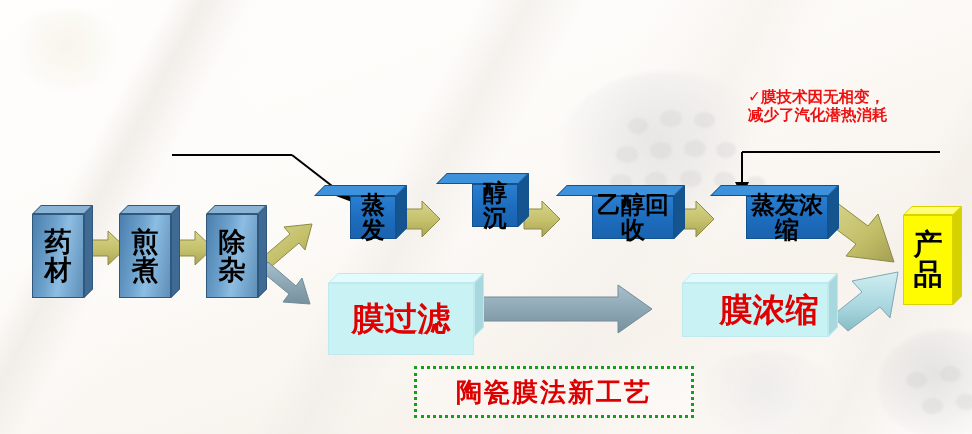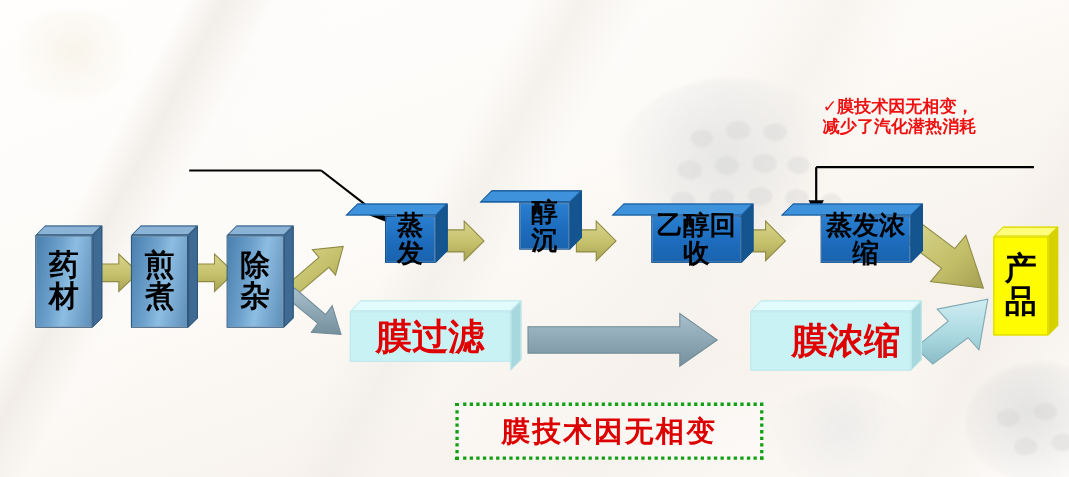--- a/index.html
+++ b/index.html
@@ -176,21 +176,21 @@
       <line x1="742" y1="152" x2="742" y2="188" stroke="#000" stroke-width="2"></line>
       <path d="M742,196 L735,182 L749,182 Z" fill="#000"></path>
     </g>
   </svg>
 
 
   <div class="ann" style="left:748px;top:88px;font-size:15.5px;">✓膜技术因无相变，
 减少了汽化潜热消耗</div>
 
 
-  <div class="greenbox" style="left:414px;top:366px;width:280px;height:52px;font-size:26px;">膜技术因无相变</div>
+  <div class="greenbox" style="left:414px;top:366px;width:280px;height:52px;font-size:26px;">陶瓷膜法新工艺</div>
 
   <div class="box3d steel" style="left:32px;top:214px;width:52px;height:84px;">
     <div class="topf" style="left:0;top:-9px;width:52px;height:9px;transform:skewX(-45deg);transform-origin:bottom left;background:#8ab3d6;border:1px solid #2f587c;box-sizing:border-box;"></div>
     <div class="sidef" style="left:52px;top:0;width:9px;height:84px;transform:skewY(-45deg);transform-origin:top left;background:#3f6a94;border:1px solid #2f587c;box-sizing:border-box;"></div>
     <div class="face" style="font-size:27px;">药
 材</div>
   </div>
 
   <div class="box3d steel" style="left:119px;top:214px;width:52px;height:84px;">
     <div class="topf" style="left:0;top:-9px;width:52px;height:9px;transform:skewX(-45deg);transform-origin:bottom left;background:#8ab3d6;border:1px solid #2f587c;box-sizing:border-box;"></div>
@@ -223,21 +223,21 @@
     <div class="sidef" style="left:118px;top:0;width:11px;height:43px;transform:skewY(-45deg);transform-origin:top left;background:#14548f;border:1px solid #13528f;box-sizing:border-box;"></div>
     <div class="face" style="font-size:24px;">乙醇回收</div>
   </div>
 
   <div class="box3d brite" style="left:710px;top:196px;width:118px;height:43px;">
     <div class="topf" style="left:0;top:-11px;width:118px;height:11px;transform:skewX(-45deg);transform-origin:bottom left;background:#3e92dc;border:1px solid #13528f;box-sizing:border-box;"></div>
     <div class="sidef" style="left:118px;top:0;width:11px;height:43px;transform:skewY(-45deg);transform-origin:top left;background:#14548f;border:1px solid #13528f;box-sizing:border-box;"></div>
     <div class="face" style="font-size:24px;">蒸发浓缩</div>
   </div>
 
-  <div class="box3d cyan" style="left:318px;top:283px;width:146px;height:46px;border-radius:17px;">
+  <div class="box3d cyan" style="left:328px;top:283px;width:146px;height:72px;border-radius:17px;">
     <div class="topf" style="left:0;top:-10px;width:146px;height:10px;transform:skewX(-45deg);transform-origin:bottom left;background:#e2fbfd;border:1px solid #bfe9ec;box-sizing:border-box;"></div>
     <div class="sidef" style="left:146px;top:0;width:10px;height:54px;transform:skewY(-45deg);transform-origin:top left;background:#a7d8dd;border:1px solid #bfe9ec;box-sizing:border-box;"></div>
     <div class="face" style="font-size:33px;">膜过滤</div>
   </div>
 
   <div class="box3d cyan" style="left:682px;top:283px;width:146px;height:54px;">
     <div class="topf" style="left:0;top:-10px;width:146px;height:10px;transform:skewX(-45deg);transform-origin:bottom left;background:#e2fbfd;border:1px solid #bfe9ec;box-sizing:border-box;"></div>
     <div class="sidef" style="left:146px;top:0;width:10px;height:54px;transform:skewY(-45deg);transform-origin:top left;background:#a7d8dd;border:1px solid #bfe9ec;box-sizing:border-box;"></div>
     <div class="face" style="font-size:33px;padding-left:28px;">膜浓缩</div>
   </div>

